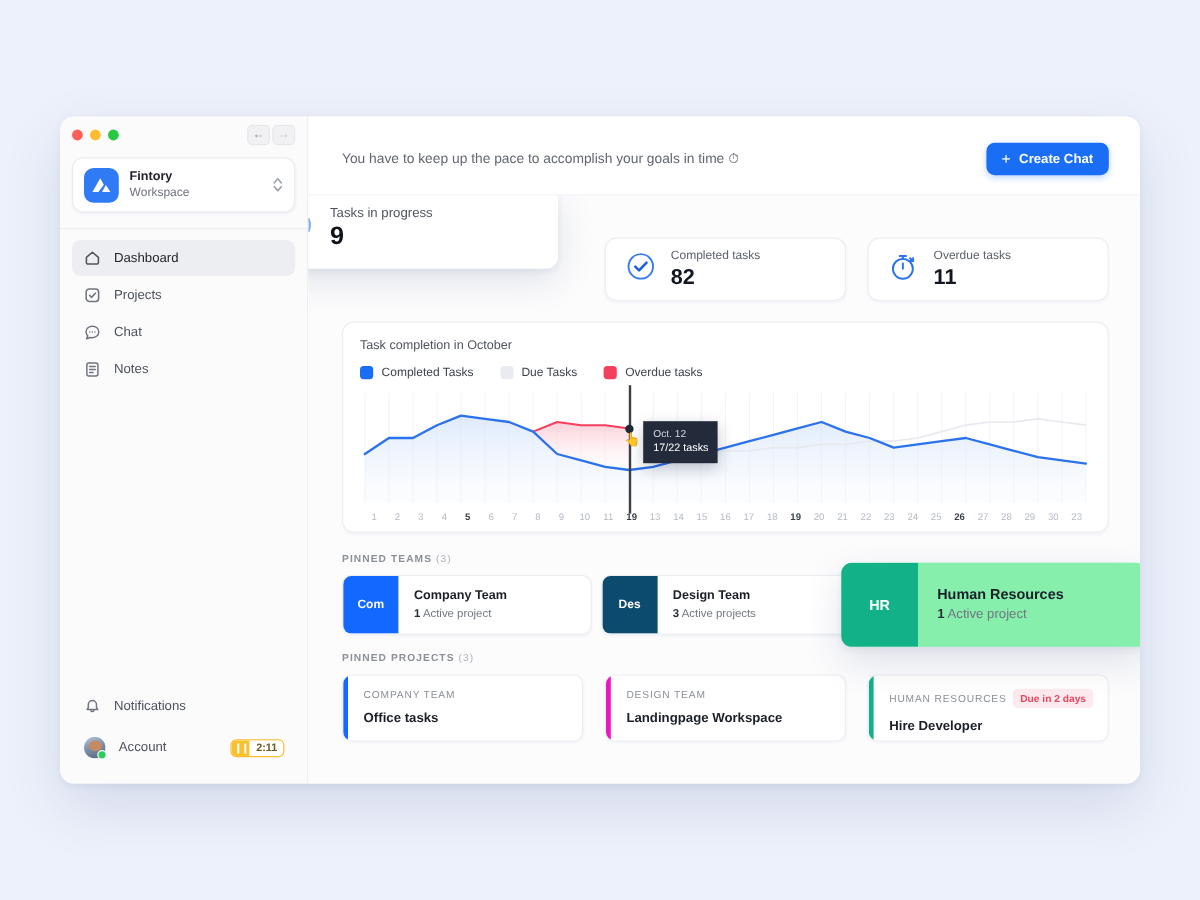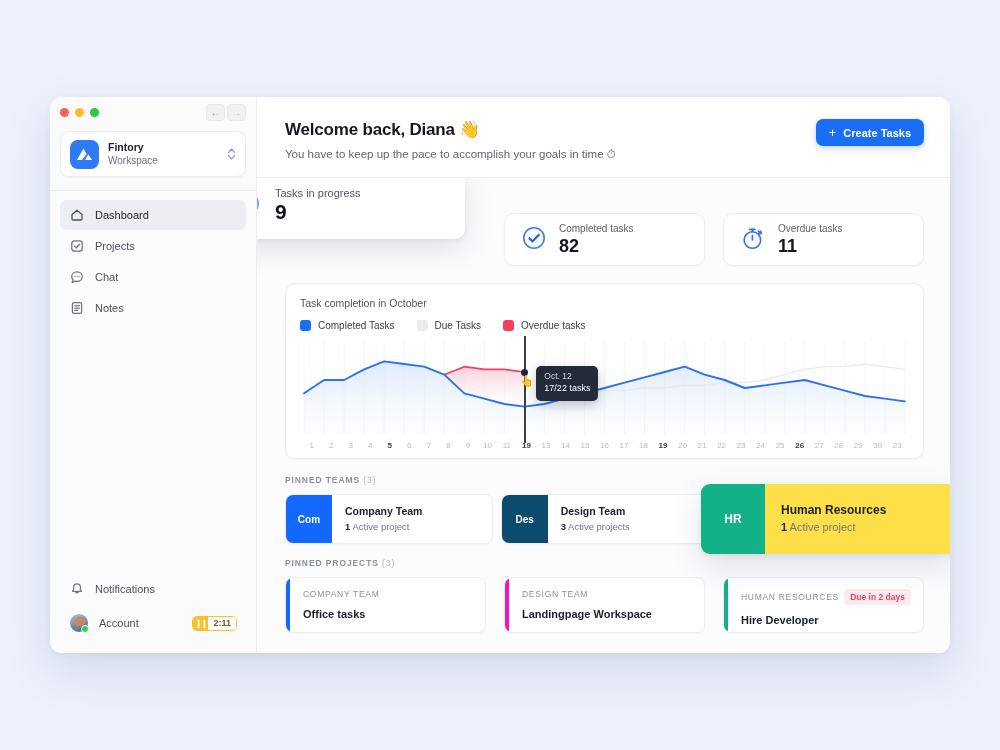--- a/index.html
+++ b/index.html
@@ -176,21 +176,21 @@
   .legend-item { display: flex; align-items: center; gap: 7px; font-size: 10px; color: #3d424c; }
   .swatch { width: 11px; height: 11px; border-radius: 3px; flex: 0 0 11px; }
   .chart-area { position: relative; margin-top: 11px; height: 92px; }
   .chart-area svg { display: block; width: 100%; height: 92px; }
   .xaxis { display: flex; margin-top: 7px; padding: 0 2px; }
   .xtick { flex: 1; text-align: center; font-size: 8px; color: #b5bac2; }
   .xtick.bold { color: #3a3f49; font-weight: bold; }
 
   .tooltip {
     position: absolute; background: #232a3a; color: #fff;
-    border-radius: 5px; padding: 5px 8px 6px 8px; z-index: 6;
+    border-radius: 0; padding: 5px 8px 6px 8px; z-index: 6;
     box-shadow: 0 4px 12px rgba(20,28,50,.25);
   }
   .tooltip .t1 { font-size: 8.5px; color: #cfd5e2; line-height: 1.35; }
   .tooltip .t2 { font-size: 9px; font-weight: normal; line-height: 1.35; }
 
   
   .teams-wrap { margin-top: 16px; }
   .teams { display: flex; gap: 8px; position: relative; justify-content: flex-end; }
   .team-card {
     flex: 1; background: #fff; border: 1px solid #eceef2; border-radius: 8px;
@@ -202,21 +202,21 @@
     color: #fff; font-size: 10px; font-weight: bold;
   }
   .team-body { padding: 0 0 0 13px; display: flex; flex-direction: column; justify-content: center; }
   .team-name { font-size: 10.5px; font-weight: bold; color: #1b1f28; line-height: 1.3; }
   .team-sub { font-size: 9.5px; color: #717680; line-height: 1.4; margin-top: 2px; }
   .team-sub b { color: #2a2e37; }
 
   .floating-team {
     position: absolute; right: -32px; top: -10px;
     width: 255px; height: 70px;
-    background: #fde047; border-radius: 9px; overflow: hidden;
+    background: #86efac; border-radius: 9px; overflow: hidden;
     display: flex; z-index: 8;
     box-shadow: 0 12px 32px rgba(40,55,110,.14), 0 2px 5px rgba(40,55,110,.07);
   }
   .floating-team .team-badge { width: 64px; flex: 0 0 64px; font-size: 12px; }
   .floating-team .team-name { font-size: 12px; }
   .floating-team .team-sub { font-size: 11px; }
   .floating-team .team-body { padding-left: 16px; }
 
   
   .projects-wrap { margin-top: 14px; }
@@ -343,26 +343,25 @@
         </span>
       </div>
     </div>
   </aside>
 
   <section class="main">
 
     <div class="main-head">
       <div class="greet-row">
         <div class="greet">
-          <h1 class="welcome">Welcome back, Diana 👋</h1>
           <div class="subtitle">You have to keep up the pace to accomplish your goals in time ⏱</div>
         </div>
         <button class="create-btn">
           <span class="plus">+</span>
-          <span>Create Tasks</span>
+          <span>Create Chat</span>
         </button>
       </div>
     </div>
 
     <div class="scroll-body">
 
       <div class="section-label">
         <span>OVERVIEW</span>
       </div>
 

